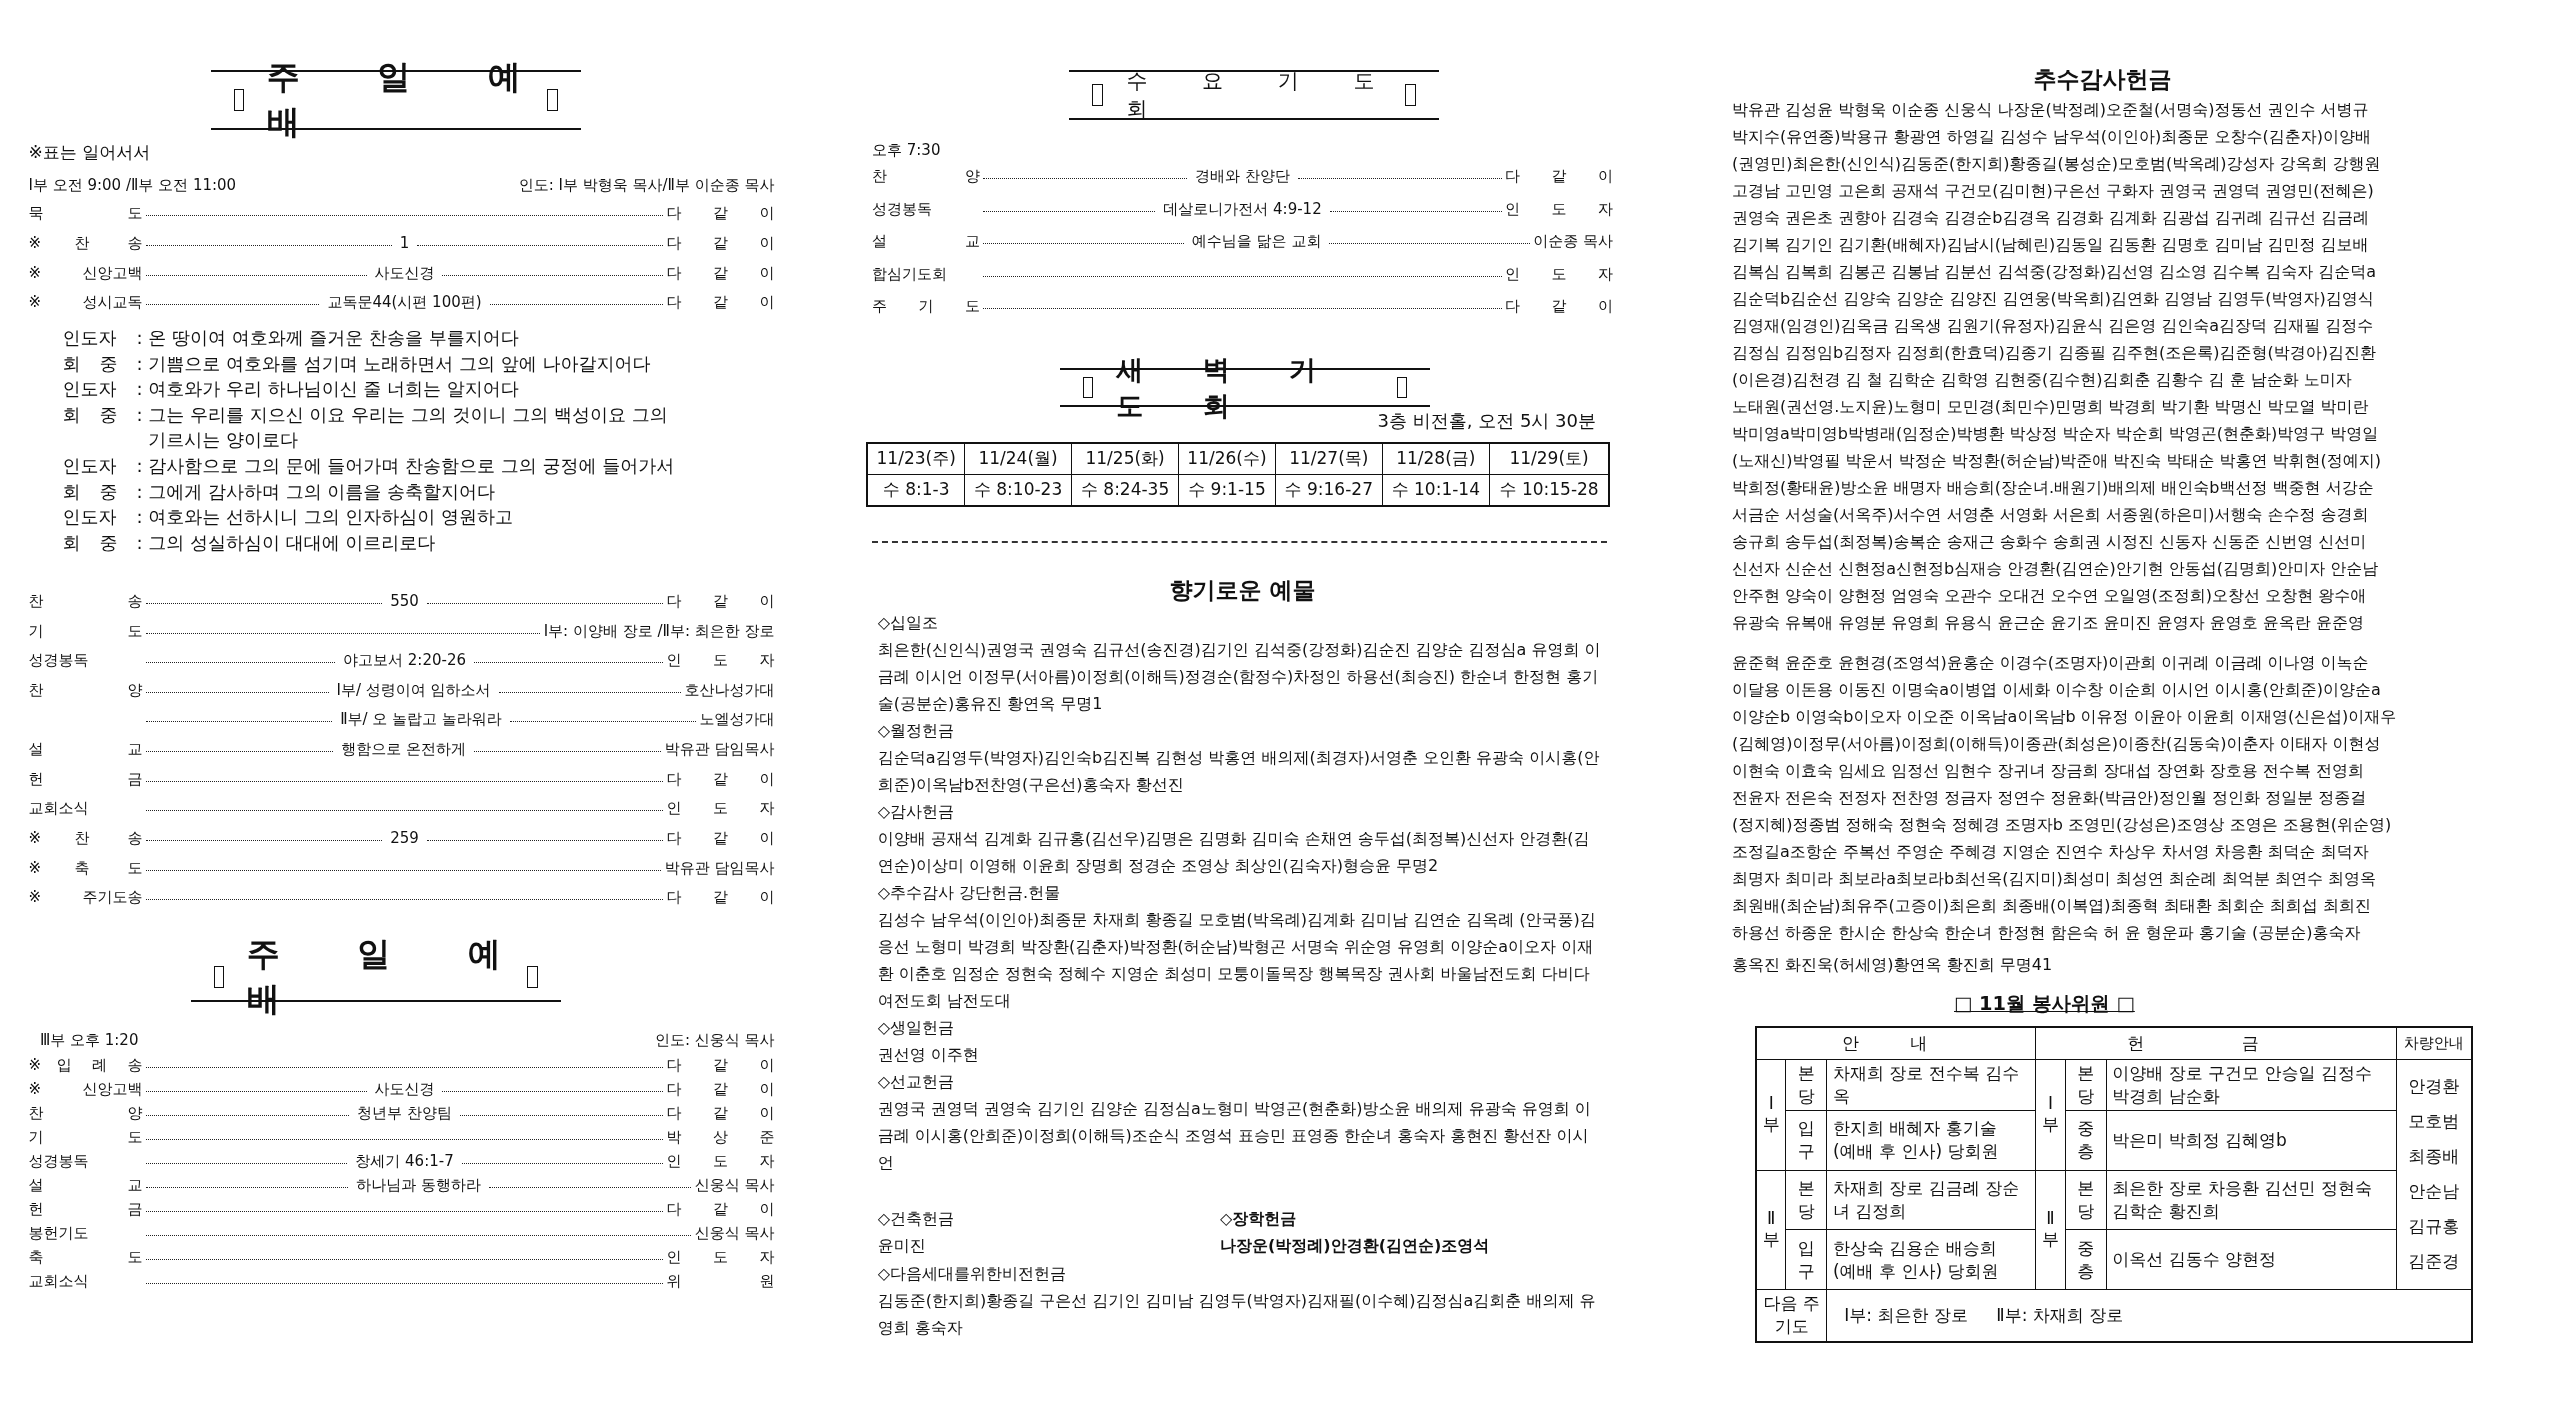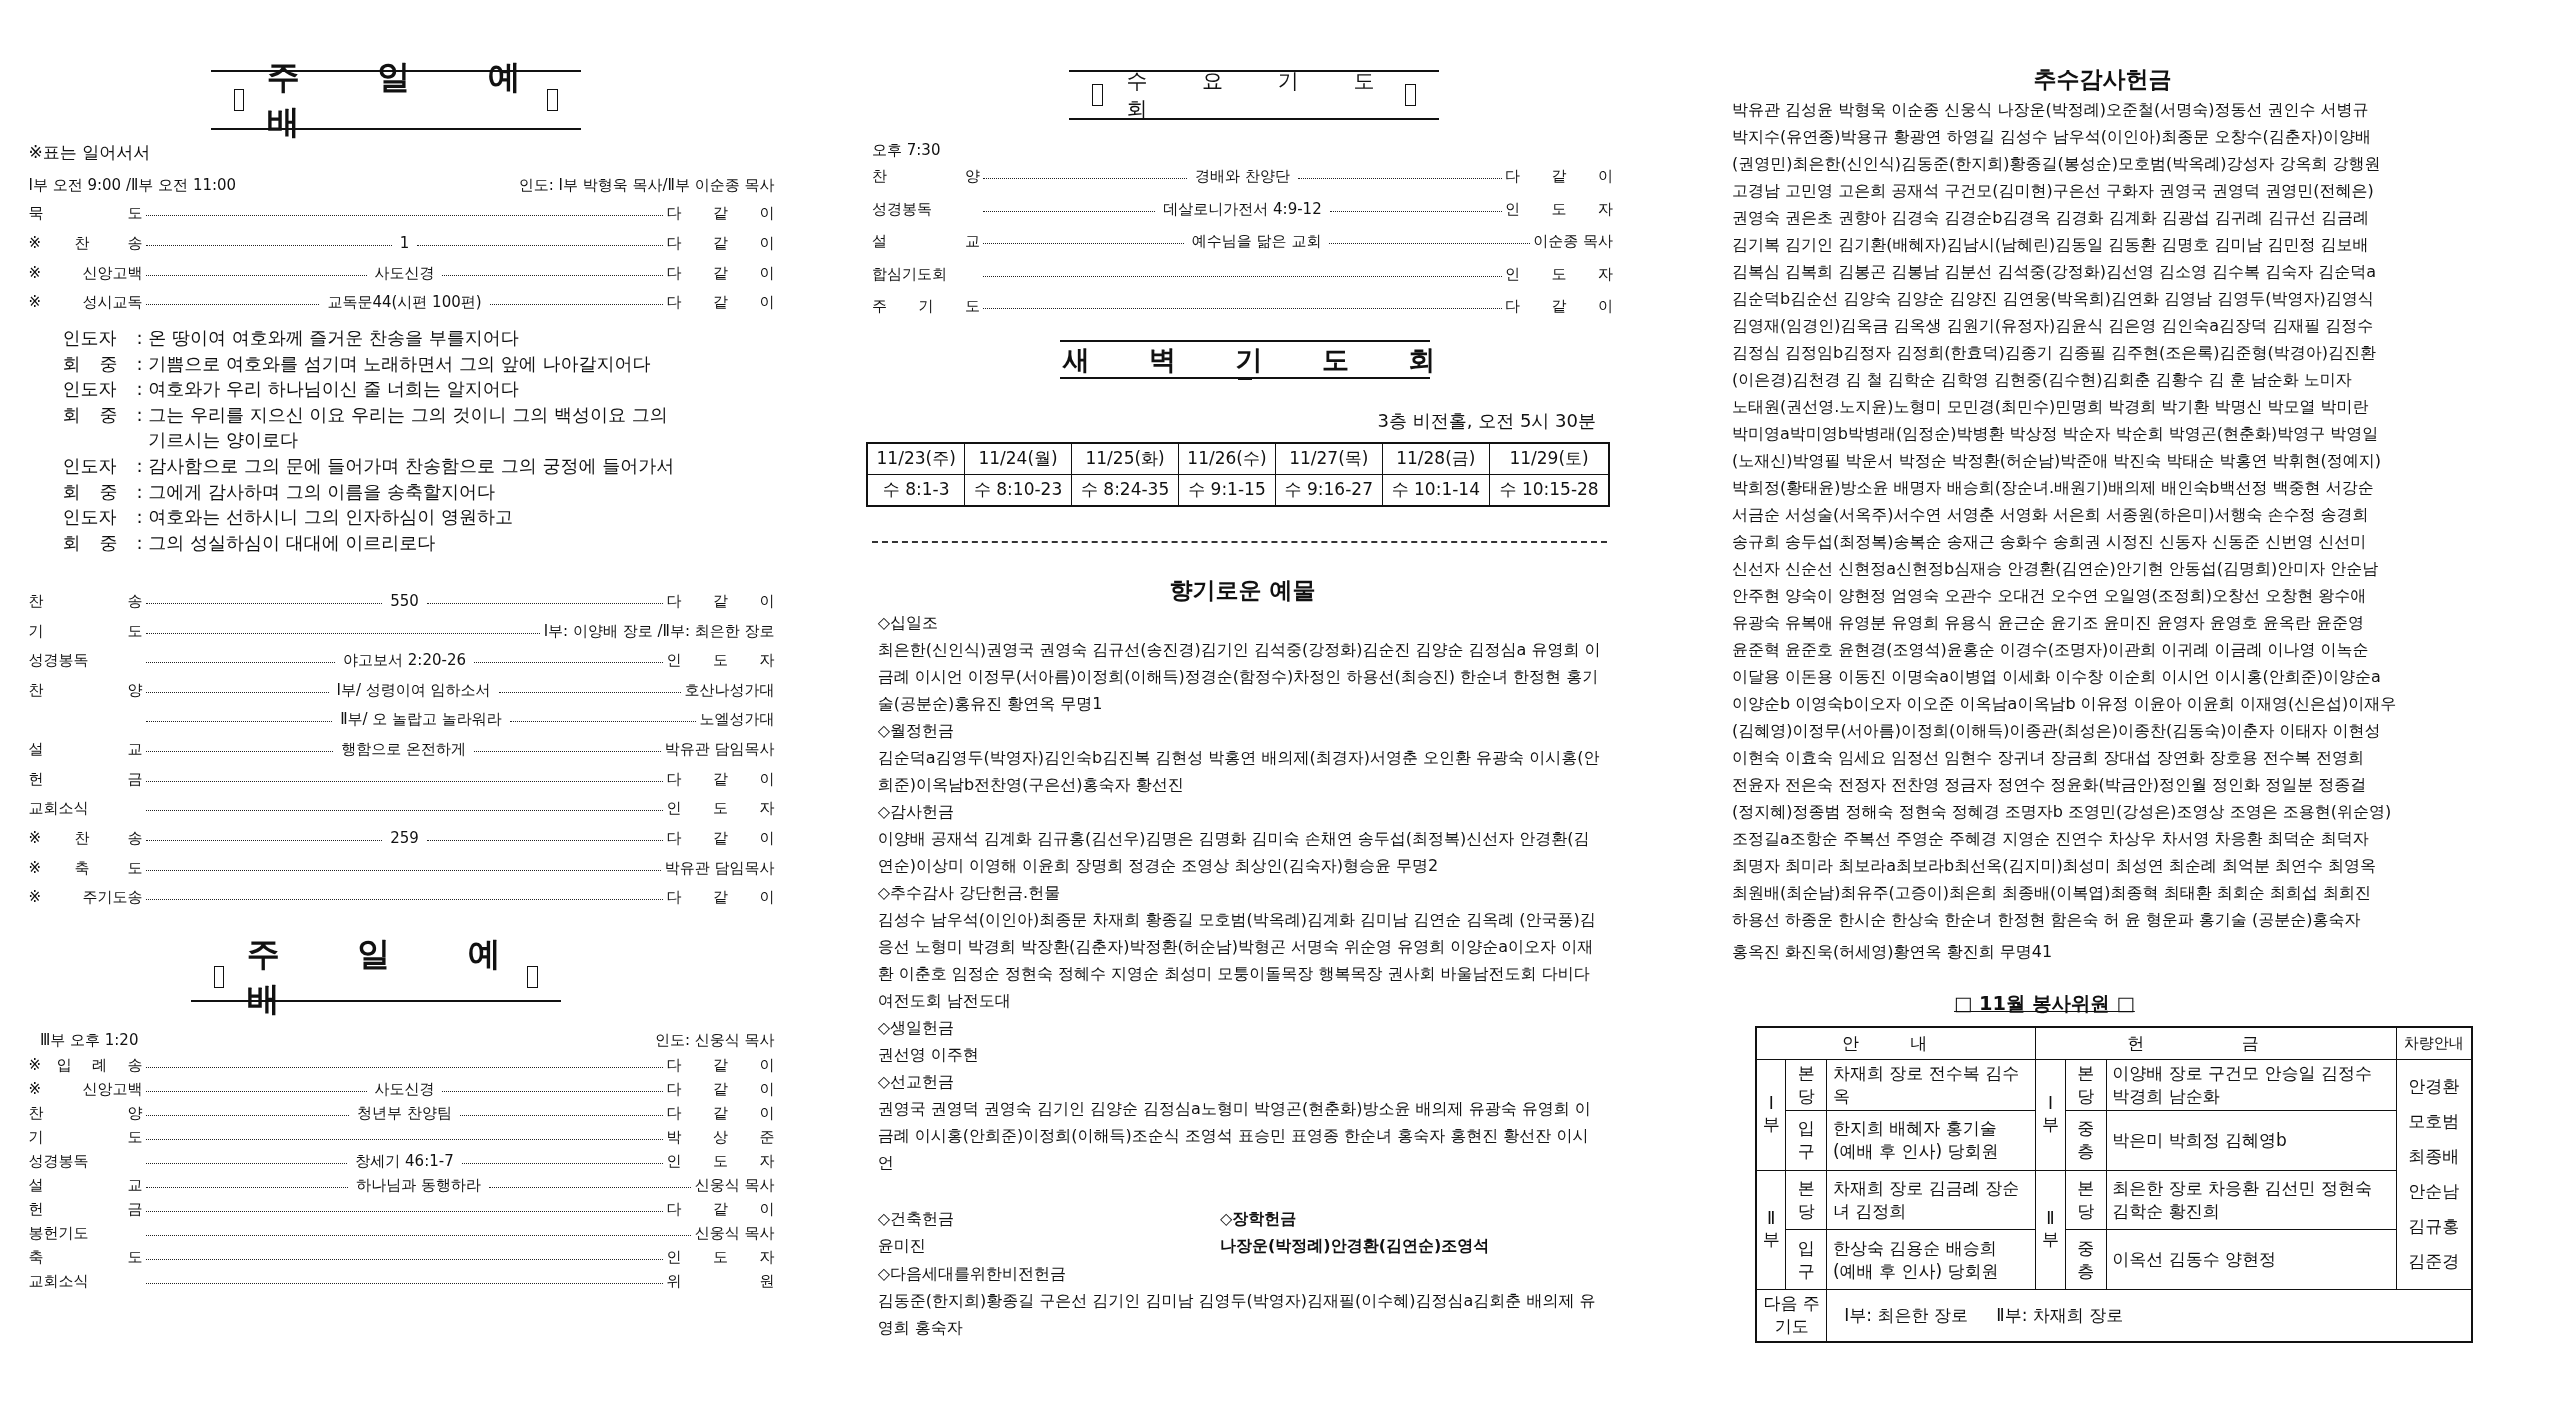--- a/index.html
+++ b/index.html
@@ -302,21 +302,21 @@
         <span class="dots"></span>
         <span class="who" style="width: 108px;">인 도 자</span>
       </div>
       <div class="row" style="top: 292px;">
         <span class="lbl" style="width: 108px;">주 기 도</span>
         <span class="dots"></span>
         <span class="who" style="width: 108px;">다 같 이</span>
       </div>
     </div>
 
-  <div class="title-box" style="left:188px;top:340px;width:370px;height:35px;flex-direction:column;">
+  <div class="title-box" style="left:188px;top:368px;width:370px;height:35px;">
     <span class="sq"></span>
     <span class="title-text" style="font-size:27px;letter-spacing:25px;">새 벽 기 도 회</span>
     <span class="sq"></span>
   </div>
   <div class="note" style="right:17px;top:409px;font-size:18px;">3층 비전홀, 오전 5시 30분</div>
   <table class="dawn" style="left:-5.7px;top:442px;width:744px;">
     <tbody>
         <tr id="dawn-days">
           <td>11/23(주)</td>
           <td>11/24(월)</td>
@@ -384,21 +384,21 @@
       <div style="white-space: nowrap;">(이은경)김천경 김  철 김학순 김학영 김현중(김수현)김회춘 김황수 김  훈 남순화 노미자</div>
       <div style="white-space: nowrap;">노태원(권선영.노지윤)노형미 모민경(최민수)민명희 박경희 박기환 박명신 박모열 박미란</div>
       <div style="white-space: nowrap;">박미영a박미영b박병래(임정순)박병환 박상정 박순자 박순희 박영곤(현춘화)박영구 박영일</div>
       <div style="white-space: nowrap;">(노재신)박영필 박운서 박정순 박정환(허순남)박준애 박진숙 박태순 박홍연 박휘현(정예지)</div>
       <div style="white-space: nowrap;">박희정(황태윤)방소윤 배명자 배승희(장순녀.배원기)배의제 배인숙b백선정 백중현 서강순</div>
       <div style="white-space: nowrap;">서금순 서성술(서옥주)서수연 서영춘 서영화 서은희 서종원(하은미)서행숙 손수정 송경희</div>
       <div style="white-space: nowrap;">송규희 송두섭(최정복)송복순 송재근 송화수 송희권 시정진 신동자 신동준 신번영 신선미</div>
       <div style="white-space: nowrap;">신선자 신순선 신현정a신현정b심재승 안경환(김연순)안기현 안동섭(김명희)안미자 안순남</div>
       <div style="white-space: nowrap;">안주현 양숙이 양현정 엄영숙 오관수 오대건 오수연 오일영(조정희)오창선 오창현 왕수애</div>
       <div style="white-space: nowrap;">유광숙 유복애 유영분 유영희 유용식 윤근순 윤기조 윤미진 윤영자 윤영호 윤옥란 윤준영</div>
-      <div style="white-space: nowrap;">윤준혁 윤준호 윤현경(조영석)윤홍순 이경수(조명자)이관희 이귀례 이금례 이나영 이녹순</div>
+      <div style="white-space: nowrap; margin-top: 13px;">윤준혁 윤준호 윤현경(조영석)윤홍순 이경수(조명자)이관희 이귀례 이금례 이나영 이녹순</div>
       <div style="white-space: nowrap;">이달용 이돈용 이동진 이명숙a이병엽 이세화 이수창 이순희 이시언 이시홍(안희준)이양순a</div>
       <div style="white-space: nowrap;">이양순b 이영숙b이오자 이오준 이옥남a이옥남b 이유정 이윤아 이윤희 이재영(신은섭)이재우</div>
       <div style="white-space: nowrap;">(김혜영)이정무(서아름)이정희(이해득)이종관(최성은)이종찬(김동숙)이춘자 이태자 이현성</div>
       <div style="white-space: nowrap;">이현숙 이효숙 임세요 임정선 임현수 장귀녀 장금희 장대섭 장연화 장호용 전수복 전영희</div>
       <div style="white-space: nowrap;">전윤자 전은숙 전정자 전찬영 정금자 정연수 정윤화(박금안)정인월 정인화 정일분 정종걸</div>
       <div style="white-space: nowrap;">(정지혜)정종범 정해숙 정현숙 정혜경 조명자b 조영민(강성은)조영상 조영은 조용현(위순영)</div>
       <div style="white-space: nowrap;">조정길a조항순 주복선 주영순 주혜경 지영순 진연수 차상우 차서영 차응환 최덕순 최덕자</div>
       <div style="white-space: nowrap;">최명자 최미라 최보라a최보라b최선옥(김지미)최성미 최성연 최순례 최억분 최연수 최영옥</div>
       <div style="white-space: nowrap;">최원배(최순남)최유주(고증이)최은희 최종배(이복엽)최종혁 최태환 최회순 최희섭 최희진</div>
       <div style="white-space: nowrap;">하용선 하종운 한시순 한상숙 한순녀 한정현 함은숙 허  윤 형운파 홍기술 (공분순)홍숙자</div>

